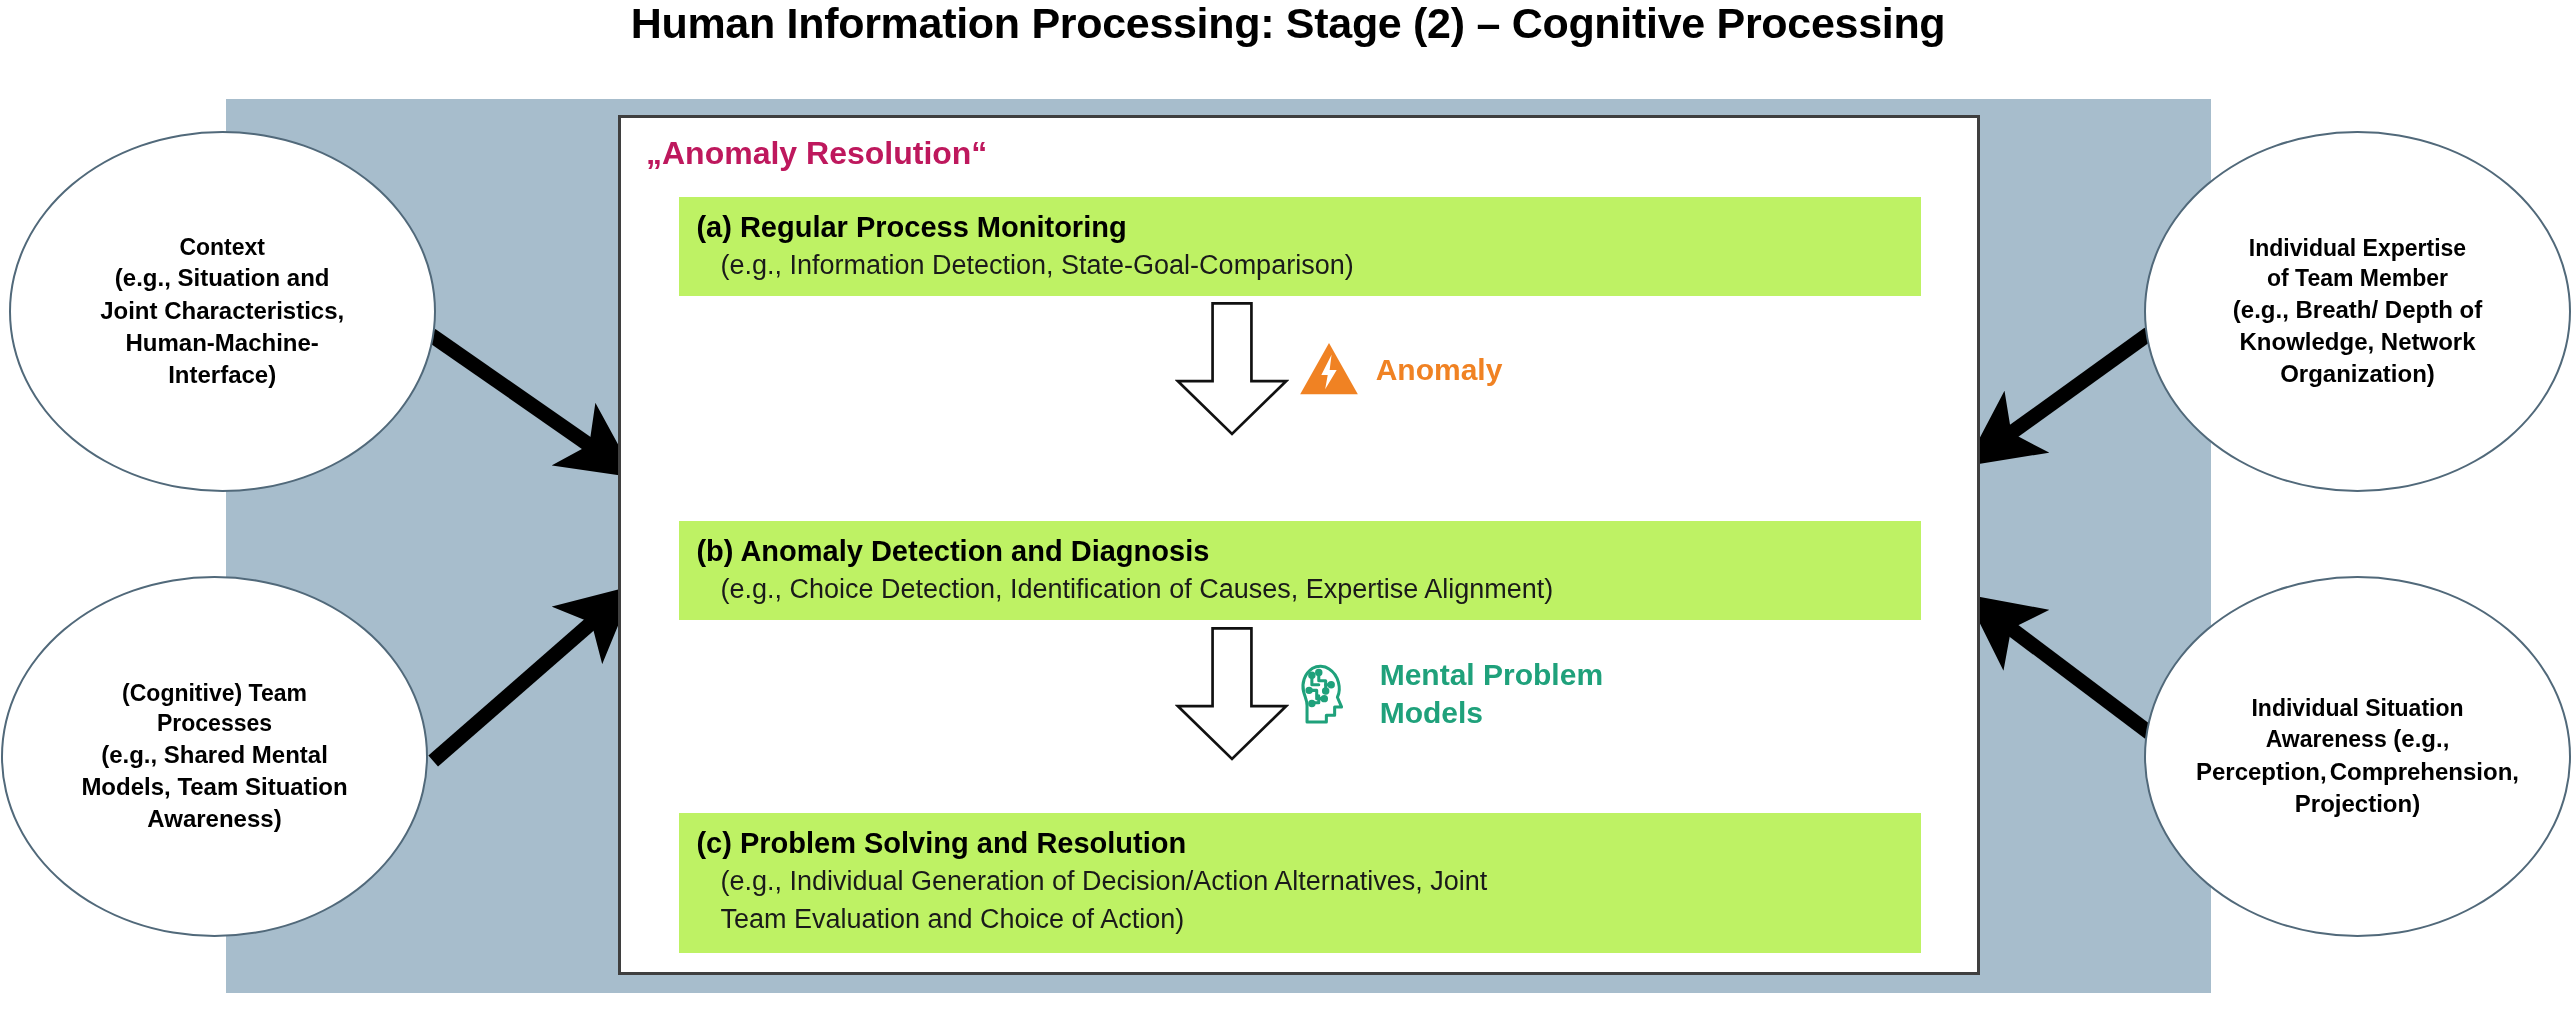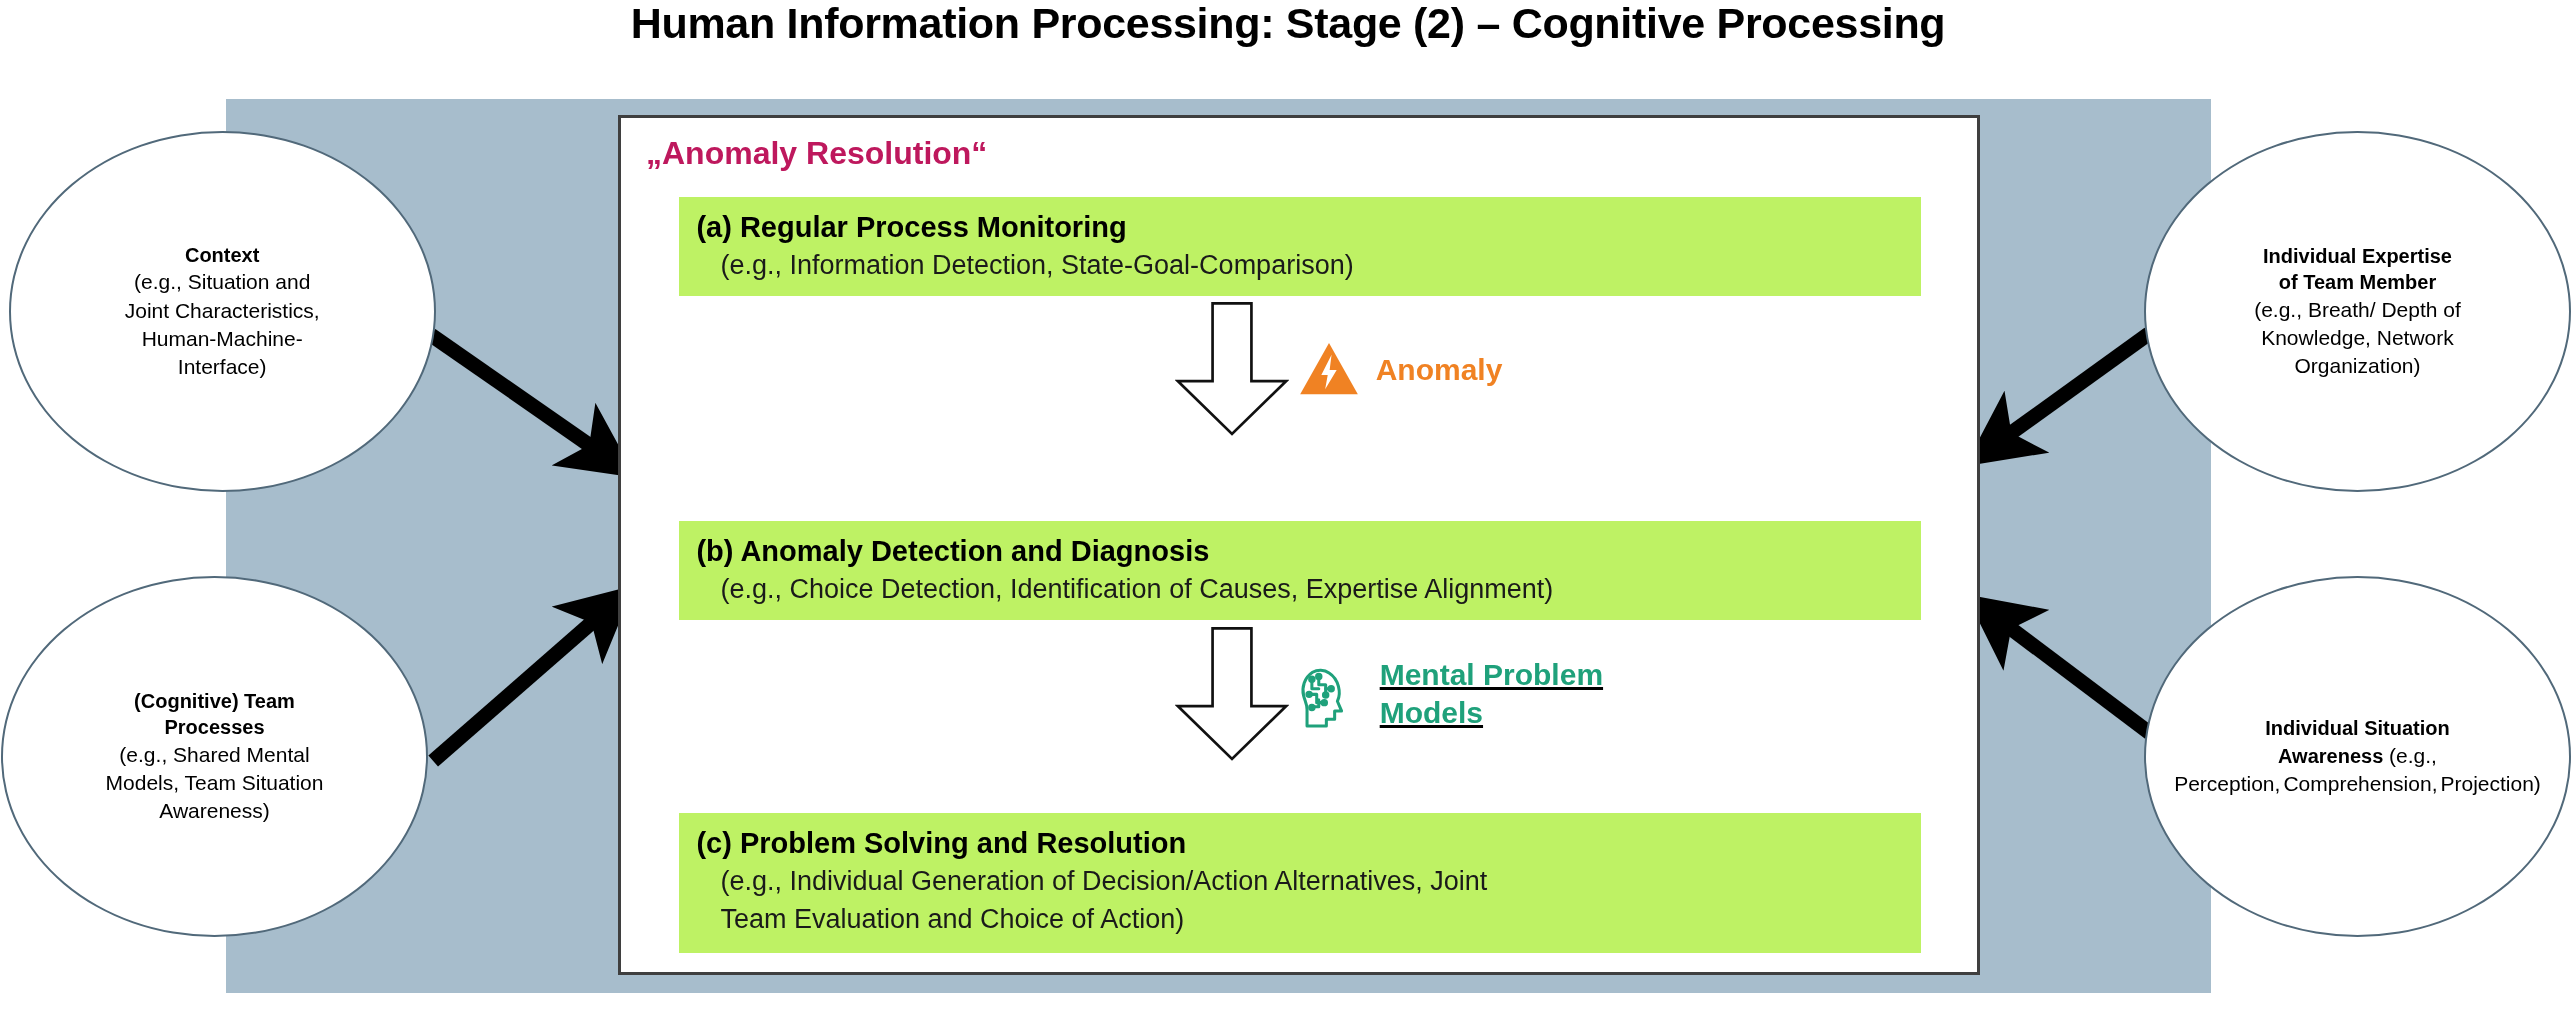--- a/index.html
+++ b/index.html
@@ -52,28 +52,28 @@
     box-sizing: border-box;
     display: flex;
     flex-direction: column;
     align-items: center;
     justify-content: center;
     text-align: center;
     padding: 0 17.4px;
     box-sizing: border-box;
   }
   .circle .c-title {
-    font-size: 20px;
+    font-size: 23px;
     font-weight: bold;
     line-height: 1.32;
     color: #000000;
   }
   .circle .c-sub {
-    font-size: 21px;
-    font-weight: normal;
+    font-size: 24px;
+    font-weight: bold;
     line-height: 1.34;
     color: #000000;
   }
   .circle.inline-style .c-title,
   .circle.inline-style .c-sub {
     display: inline;
   }
   .circle .c-wrap {
     line-height: 1.34;
   }
@@ -163,21 +163,21 @@
     display: block;
   }
   .annotation .anno-label {
     font-size: 30px;
     font-weight: bold;
     line-height: 1.28;
   }
   #anno-anomaly { left: 676px; top: 220px; }
   #anno-anomaly .anno-label { color: #f08223; }
 
-  #anno-mental { left: 675px; top: 538px; align-items: flex-end; text-decoration: underline; }
+  #anno-mental { left: 675px; top: 538px; align-items: center; }
   #anno-mental .anno-label { color: #1fa17b; }
   #anno-mental .anno-icon { width: 69px; height: 69px; }
 </style>
 </head>
 <body>
 
 <div id="stage">
 
   <div id="page-title">Human Information Processing: Stage (2) – Cognitive Processing</div>
 

